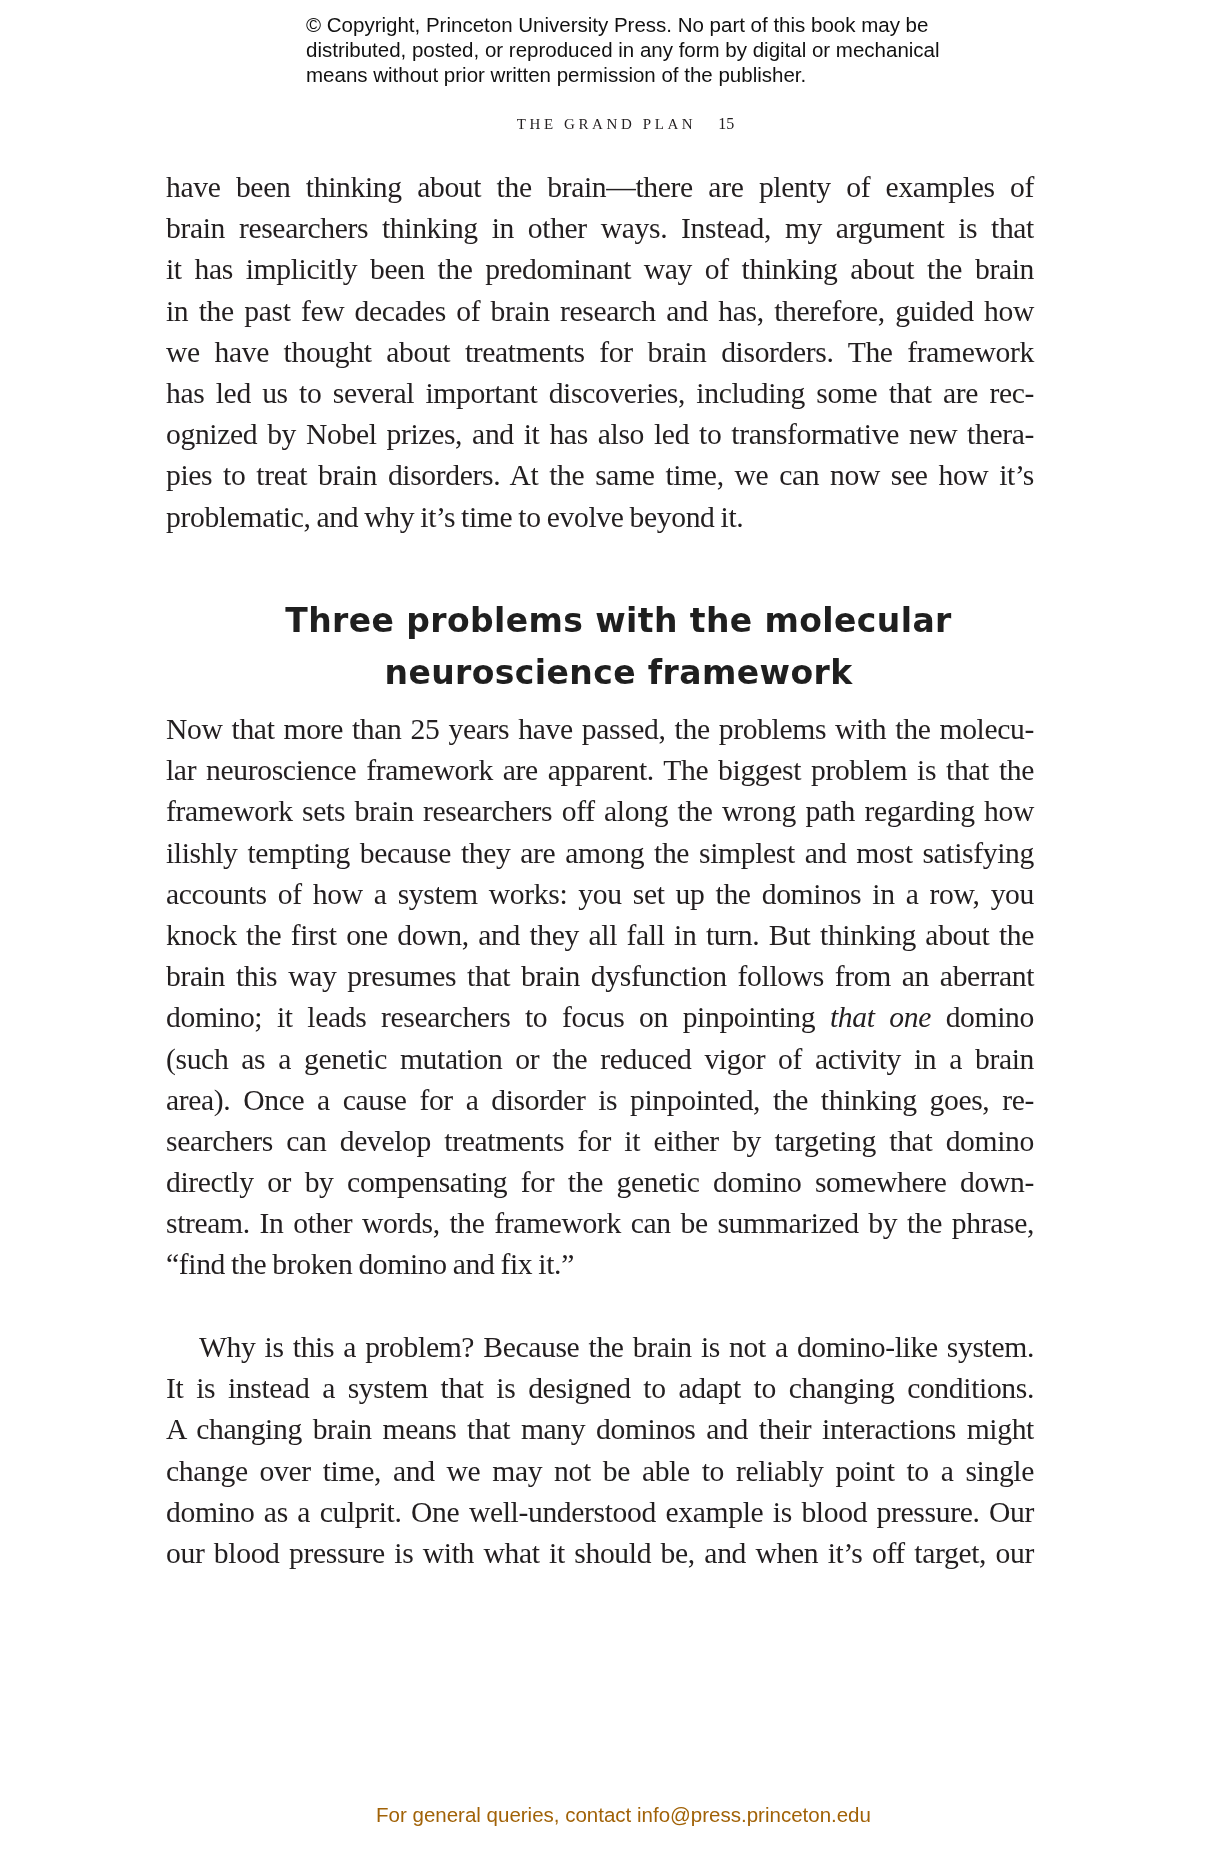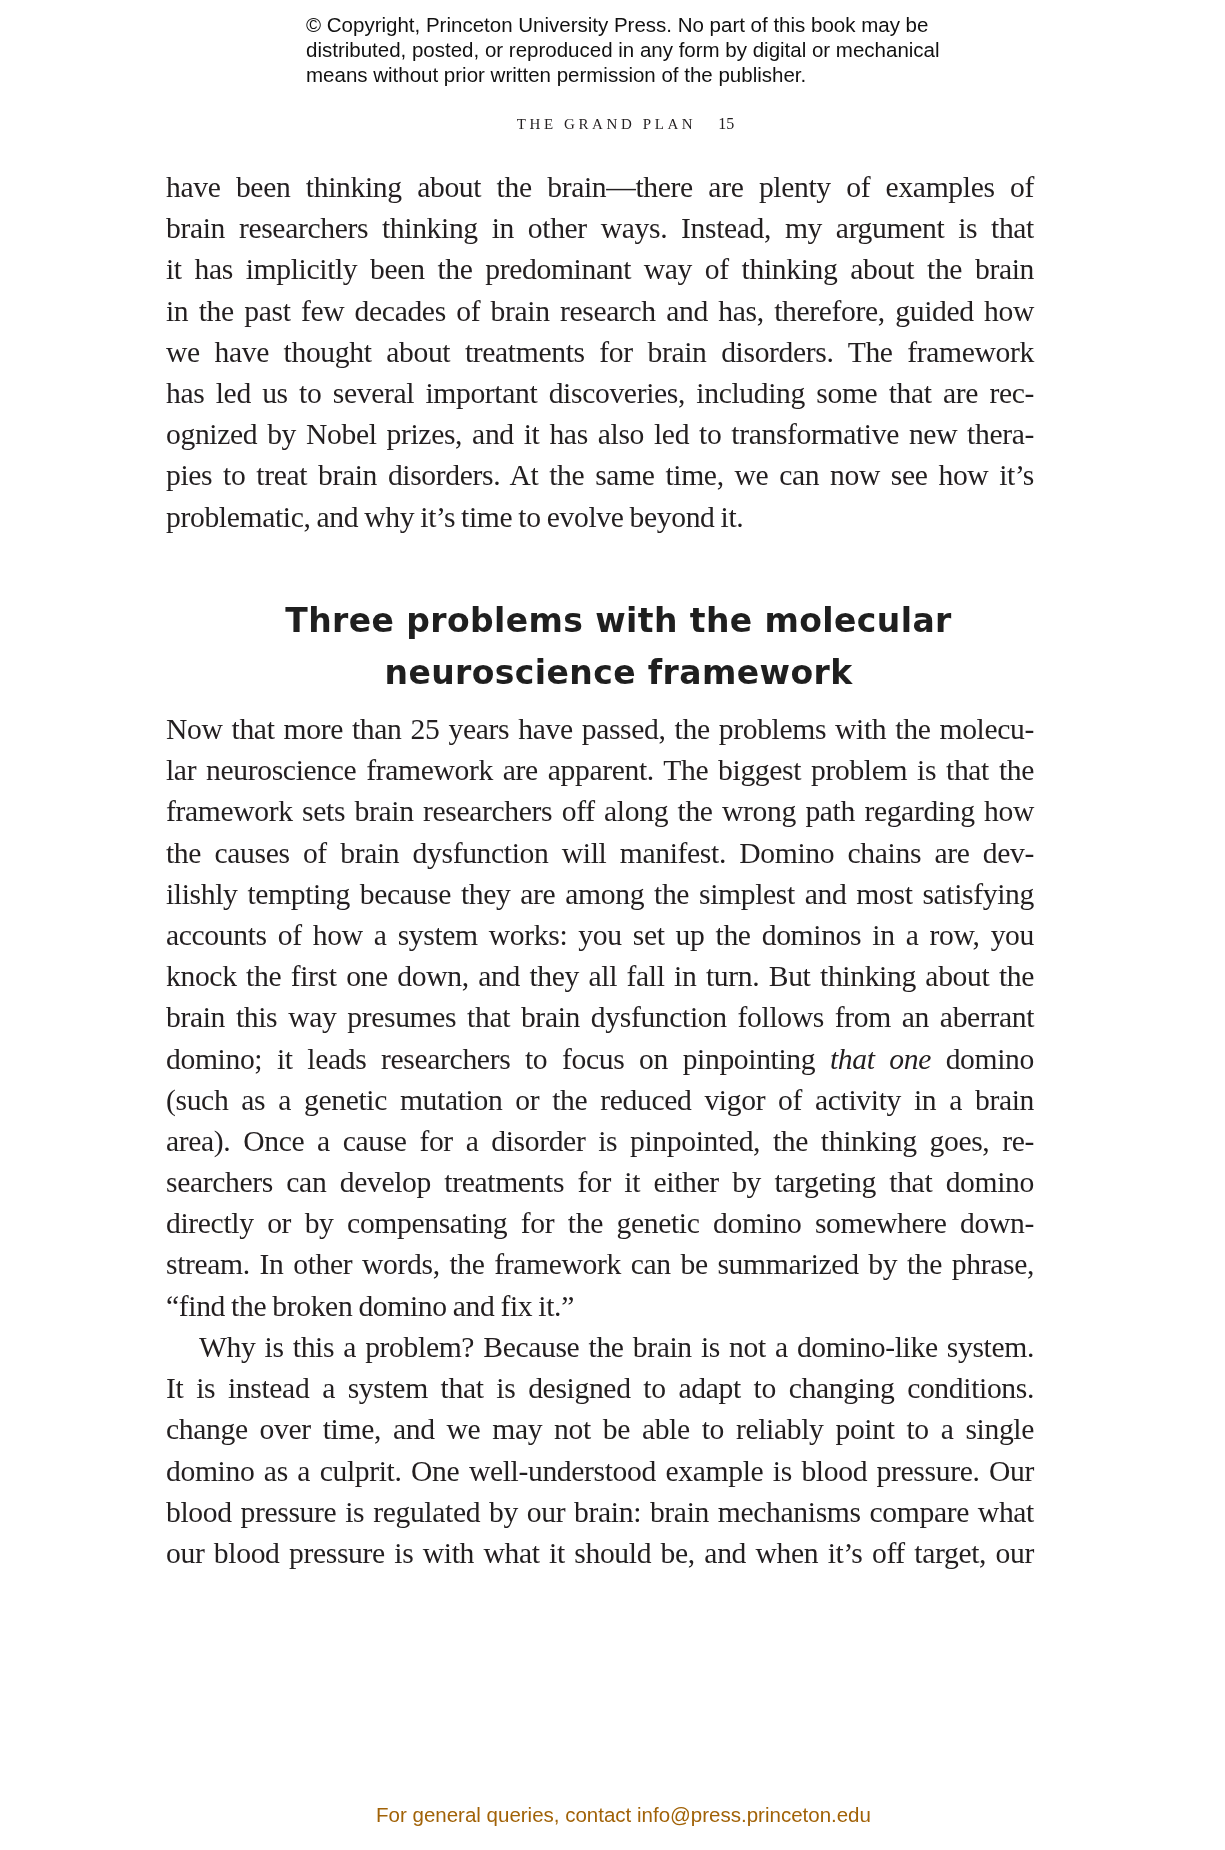--- a/index.html
+++ b/index.html
@@ -114,38 +114,37 @@
 
 <h2 class="heading" style="margin:6px;">
   <span>Three problems with the molecular</span>
   <span>neuroscience framework</span>
 </h2>
 
 <div class="body-text" id="para2">
   <span class="line">Now that more than 25 years have passed, the problems with the molecu-</span>
   <span class="line">lar neuroscience framework are apparent. The biggest problem is that the</span>
   <span class="line">framework sets brain researchers off along the wrong path regarding how</span>
-  <span class="line">the causes of brain dysfunction will manifest. Domino chains are dev-</span>
   <span class="line">ilishly tempting because they are among the simplest and most satisfying</span>
   <span class="line">accounts of how a system works: you set up the dominos in a row, you</span>
   <span class="line">knock the first one down, and they all fall in turn. But thinking about the</span>
   <span class="line">brain this way presumes that brain dysfunction follows from an aberrant</span>
   <span class="line"><span>domino; it leads researchers to focus on pinpointing </span><em>that one</em><span> domino</span></span>
   <span class="line">(such as a genetic mutation or the reduced vigor of activity in a brain</span>
   <span class="line">area). Once a cause for a disorder is pinpointed, the thinking goes, re-</span>
   <span class="line">searchers can develop treatments for it either by targeting that domino</span>
   <span class="line">directly or by compensating for the genetic domino somewhere down-</span>
   <span class="line">stream. In other words, the framework can be summarized by the phrase,</span>
   <span class="line last">“find the broken domino and fix it.”</span>
 </div>
 
 <div class="body-text" id="para3">
   <span class="line indent">Why is this a problem? Because the brain is not a domino-like system.</span>
   <span class="line">It is instead a system that is designed to adapt to changing conditions.</span>
+  <span class="line">A changing brain means that many dominos and their interactions might</span>
   <span class="line">change over time, and we may not be able to reliably point to a single</span>
   <span class="line">domino as a culprit. One well-understood example is blood pressure. Our</span>
-  <span class="line">blood pressure is regulated by our brain: brain mechanisms compare what</span>
   <span class="line">our blood pressure is with what it should be, and when it’s off target, our</span>
 </div>
 
 <div class="footer">
   <span>For general queries, contact info@press.princeton.edu</span>
 </div>
 
 </body></html>

